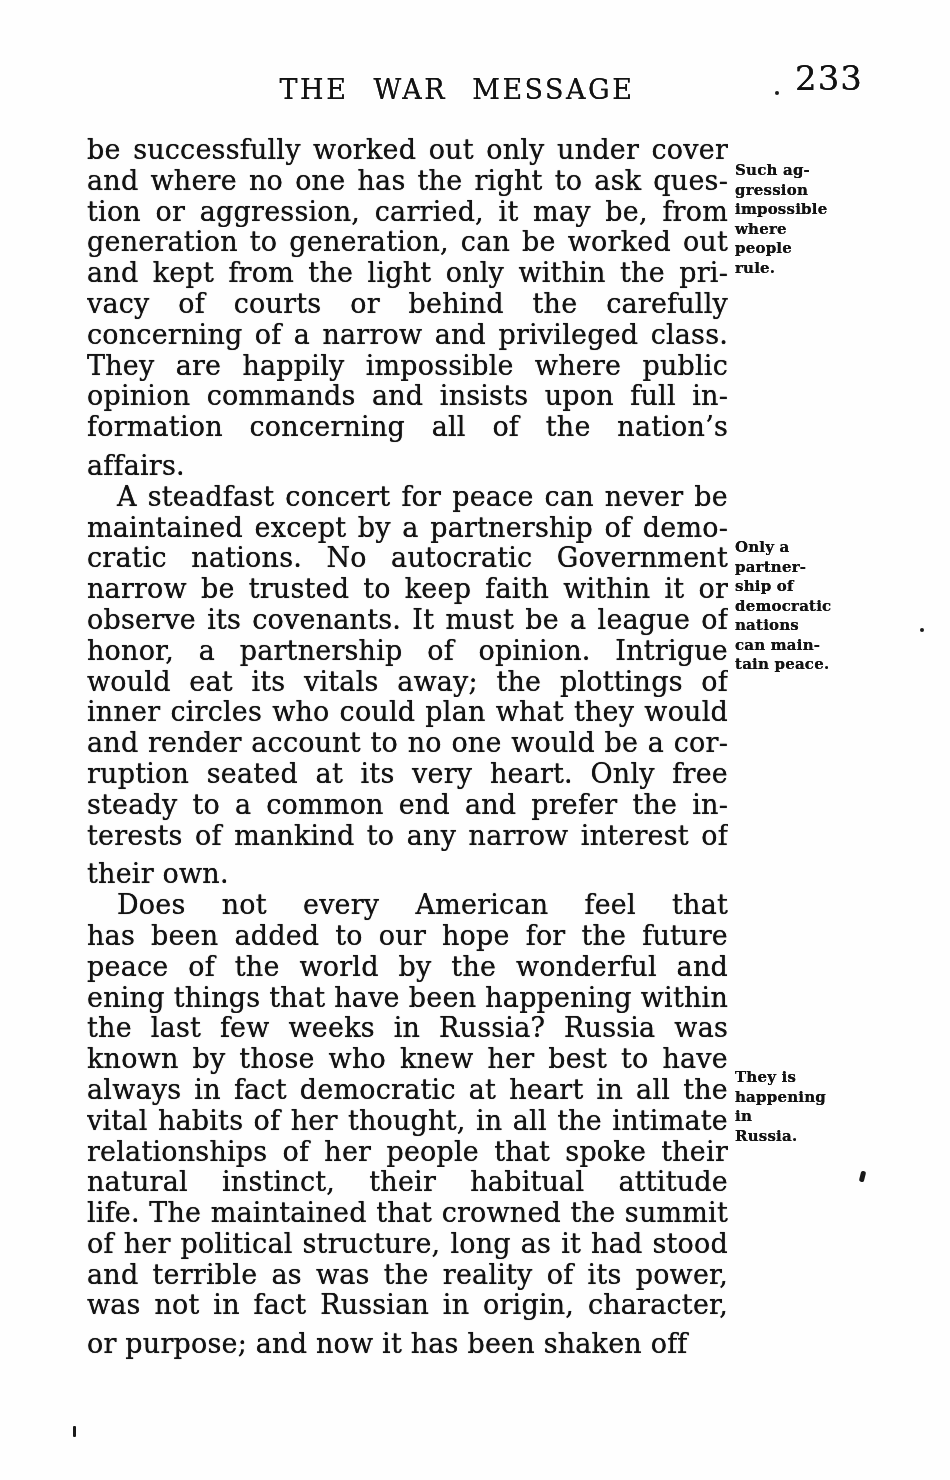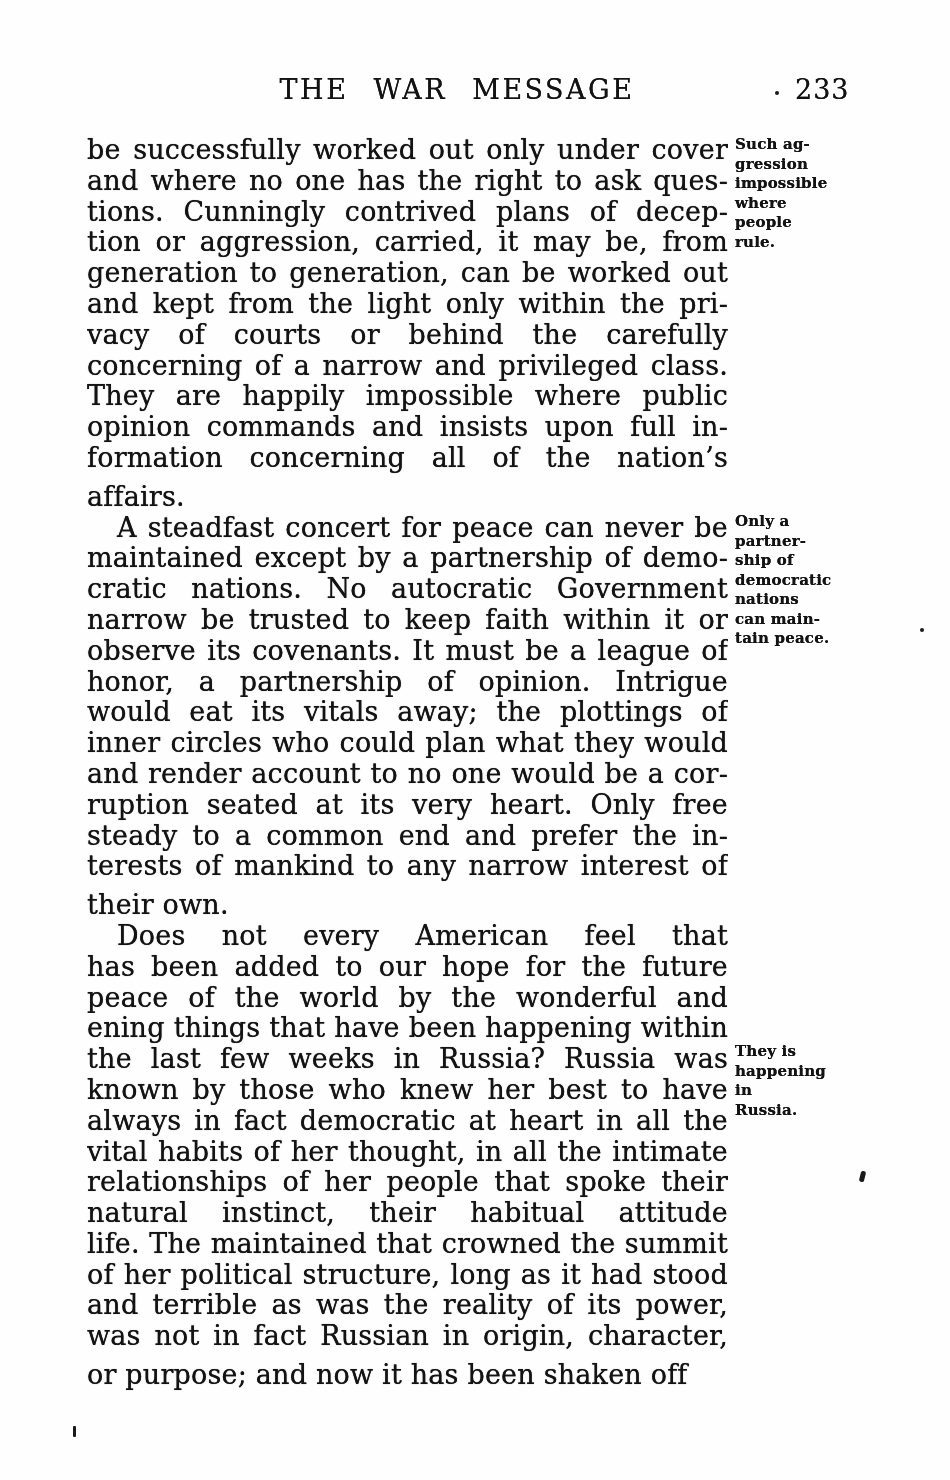--- a/index.html
+++ b/index.html
@@ -19,22 +19,22 @@
     top: 74px; left: 180px; width: 554px;
     text-align: center;
     font-size: 27px;
     letter-spacing: 2.5px;
     word-spacing: 14px;
     white-space: nowrap;
     text-shadow: 0 0 0.6px rgba(0,0,0,0.85);
   }
   .page-number {
     position: absolute;
-    top: 74px; left: 795px; width: 60px;
-    font-size: 27px;
+    top: 58px; left: 795px; width: 60px;
+    font-size: 34px;
     letter-spacing: 1px;
     text-shadow: 0 0 0.6px rgba(0,0,0,0.85);
   }
   
   .text-column {
     position: absolute;
     left: 87px; top: 135px; width: 641px;
   }
   .line {
     height: 30.8px;
@@ -52,20 +52,21 @@
   
   .sidenote {
     position: absolute;
     left: 735px;
     width: 160px;
     font-size: 15px;
     font-weight: bold;
     line-height: 19.5px;
     letter-spacing: 0.2px;
     text-shadow: 0 0 0.5px rgba(0,0,0,0.9);
+    margin-top: 26px;
   }
   .sidenote-line { white-space: nowrap; }
   
   .speck { position: absolute; background: #1a1a1a; }
   .speck-1 { left: 775px; top: 91px;  width: 4px;  height: 4px; border-radius: 2px; }
   .speck-2 { left: 920px; top: 628px; width: 4px;  height: 4px; border-radius: 2px; }
   .speck-3 { left: 860px; top: 1171px; width: 5px; height: 11px; border-radius: 2px; transform: rotate(14deg); }
   .speck-4 { left: 73px;  top: 1426px; width: 3px; height: 11px; border-radius: 1px; }
 </style>
 </head>
@@ -74,21 +75,20 @@
 <div class="page" style="--ink: #131313; --bg: #fefefe;">
   <div class="running-header">
     <div class="header-title">THE WAR MESSAGE</div>
     <div class="page-number">233</div>
   </div>
 
   <div class="text-column">
       <div class="para">
         <div class="line">be successfully worked out only under cover</div>
         <div class="line">and where no one has the right to ask ques-</div>
-        <div class="line">tions.  Cunningly contrived plans of decep-</div>
         <div class="line">tion or aggression, carried, it may be, from</div>
         <div class="line">generation to generation, can be worked out</div>
         <div class="line">and kept from the light only within the pri-</div>
         <div class="line">vacy of courts or behind the carefully guarded</div>
         <div class="line">concerning of a narrow and privileged class.</div>
         <div class="line">They are happily impossible where public</div>
         <div class="line">opinion commands and insists upon full in-</div>
         <div class="line">formation concerning all of the nation’s</div>
         <div class="line final">affairs.</div>
       </div>

